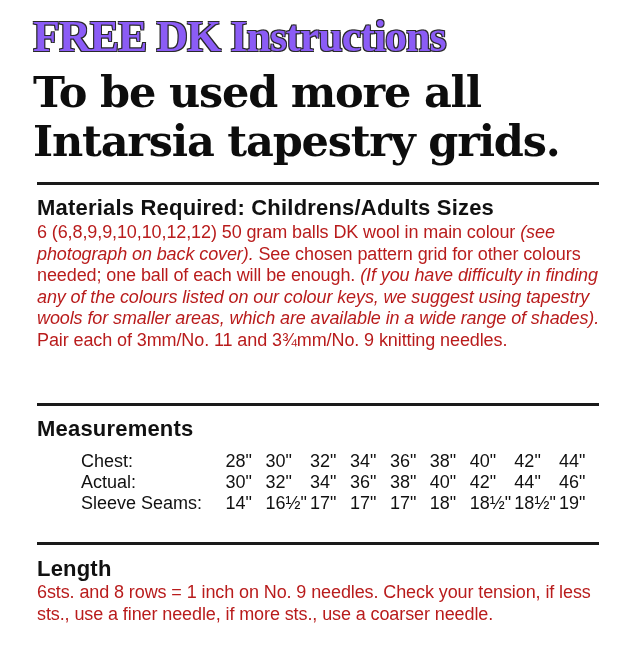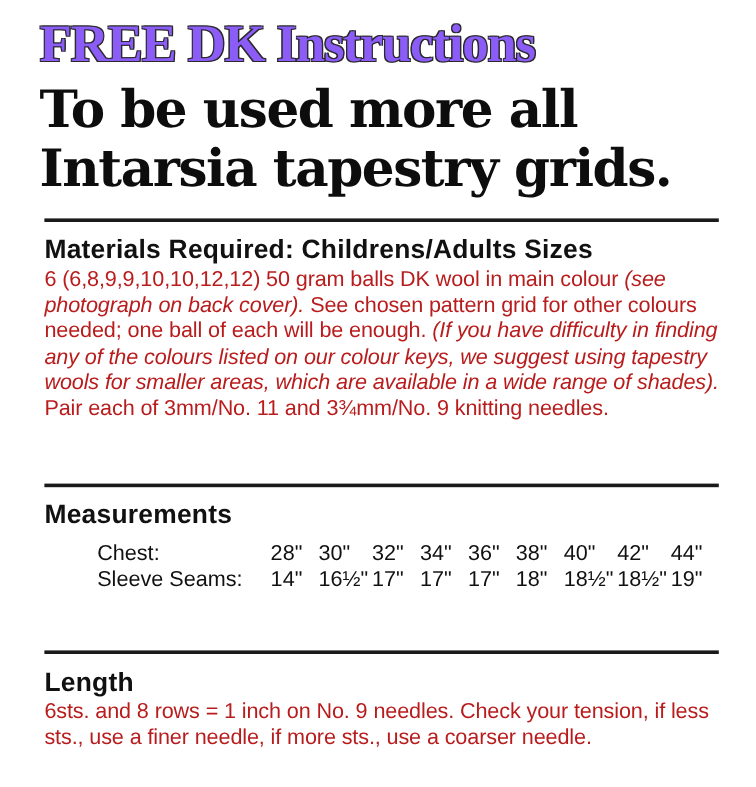--- a/index.html
+++ b/index.html
@@ -68,20 +68,32 @@
           <td class="v">30"</td>
           <td class="v">32"</td>
           <td class="v">34"</td>
           <td class="v">36"</td>
           <td class="v">38"</td>
           <td class="v">40"</td>
           <td class="v">42"</td>
           <td class="v">44"</td>
         </tr>
         <tr>
+          <td class="lbl">Actual:</td>
+          <td class="v">30"</td>
+          <td class="v">32"</td>
+          <td class="v">34"</td>
+          <td class="v">36"</td>
+          <td class="v">38"</td>
+          <td class="v">40"</td>
+          <td class="v">42"</td>
+          <td class="v">44"</td>
+          <td class="v">46"</td>
+        </tr>
+        <tr>
           <td class="lbl">Sleeve Seams:</td>
           <td class="v">14"</td>
           <td class="v">16½"</td>
           <td class="v">17"</td>
           <td class="v">17"</td>
           <td class="v">17"</td>
           <td class="v">18"</td>
           <td class="v">18½"</td>
           <td class="v">18½"</td>
           <td class="v">19"</td>

